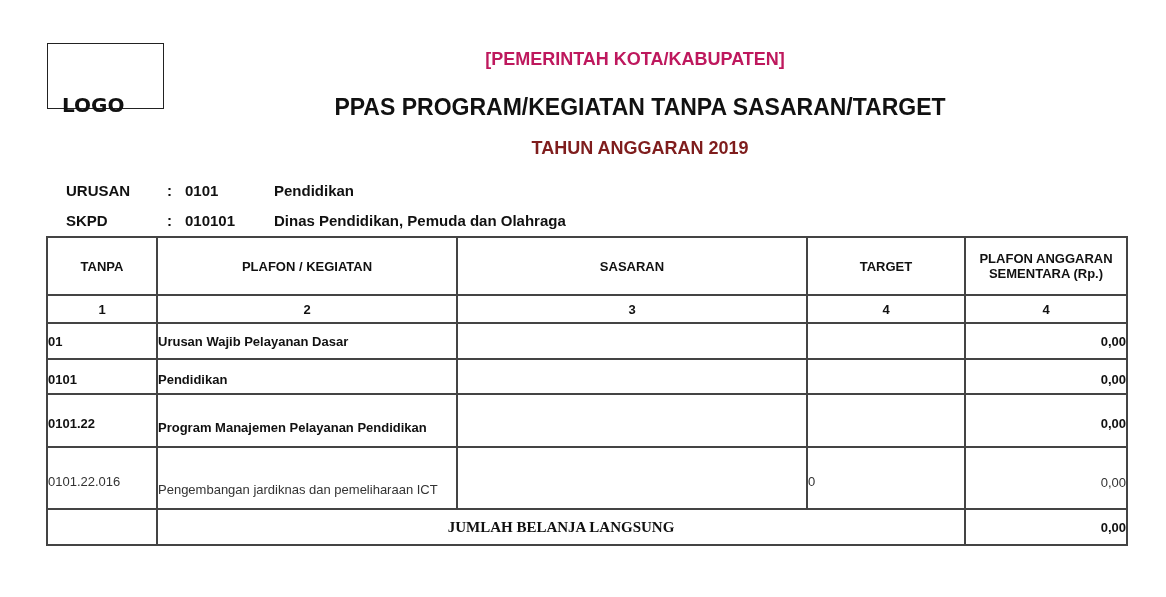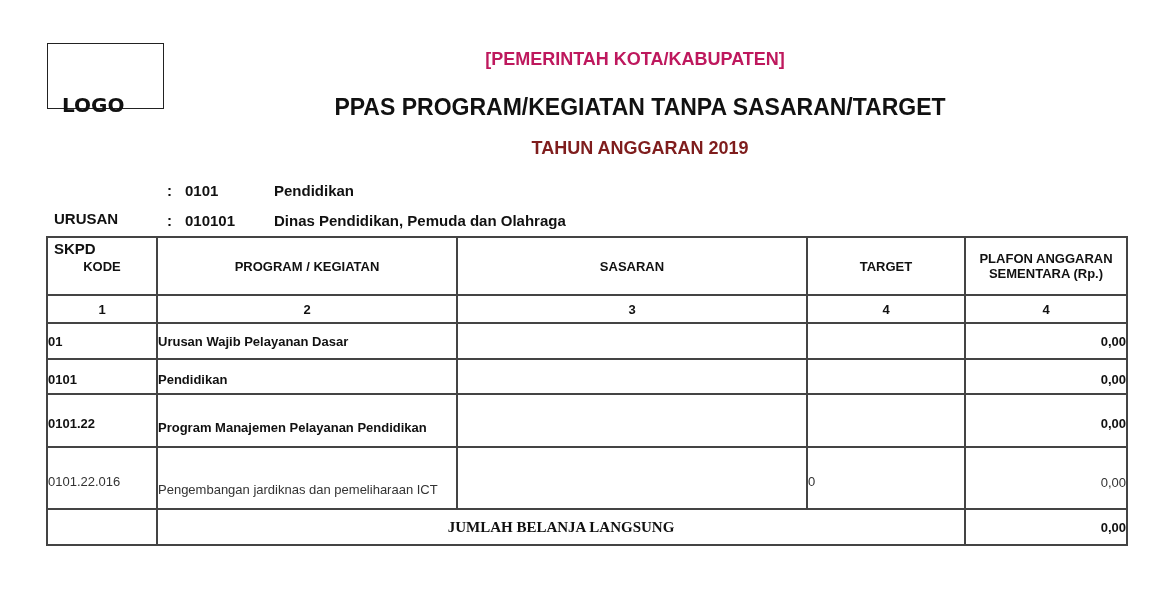--- a/index.html
+++ b/index.html
@@ -3,21 +3,21 @@
 <meta charset="utf-8">
 <style>
   html, body { margin: 0; padding: 0; background: #ffffff; }
   body { width: 1166px; height: 597px; position: relative; overflow: hidden; font-family: "Liberation Sans", sans-serif; color: #111; }
   .logo-box { position: absolute; left: 47px; top: 43px; width: 117px; height: 66px; border: 1px solid #222; box-sizing: border-box; }
   .logo-text { position: absolute; left: 14px; top: 16px; font-family: "DejaVu Sans", sans-serif; font-weight: bold; font-size: 20px; letter-spacing: 0px; color: #111; margin-top: 33px; }
   .title1 { position: absolute; left: 400px; width: 470px; top: 49px; text-align: center; font-weight: bold; font-size: 18px; color: #be185d; }
   .title2 { position: absolute; left: 280px; width: 720px; top: 94px; text-align: center; font-weight: bold; font-size: 23px; color: #111; }
   .title3 { position: absolute; left: 440px; width: 400px; top: 138px; text-align: center; font-weight: bold; font-size: 18px; color: #7f1d1d; }
   .meta { position: absolute; left: 50px; font-weight: bold; font-size: 15px; color: #111; }
-  .meta .lbl { position: absolute; left: 4px; white-space: nowrap; margin-top: 28px; }
+  .meta .lbl { position: absolute; left: 16px; white-space: nowrap; }
   .meta .colon { position: absolute; left: 117px; }
   .meta .code { position: absolute; left: 135px; }
   .meta .name { position: absolute; left: 224px; white-space: nowrap; }
   .meta-urusan { top: 182px; }
   .meta-skpd { top: 212px; }
 
   table.grid { position: absolute; left: 46px; top: 236px; border-collapse: collapse; table-layout: fixed; width: 1080px; }
   table.grid td, table.grid th { border: 2px solid #444; padding: 0; font-size: 13px; vertical-align: middle; }
   th { font-weight: bold; text-align: center; }
   tr.hdr th { height: 56px; }
@@ -65,22 +65,22 @@
 <table class="grid">
   <colgroup>
     <col style="width:110px">
     <col style="width:300px">
     <col style="width:350px">
     <col style="width:158px">
     <col style="width:162px">
   </colgroup>
   <tbody>
       <tr class="hdr">
-    <th>KODE</th>
-    <th>PROGRAM / KEGIATAN</th>
+    <th>TANPA</th>
+    <th>PLAFON / KEGIATAN</th>
     <th>SASARAN</th>
     <th>TARGET</th>
     <th>PLAFON ANGGARAN SEMENTARA (Rp.)</th>
   </tr>
   <tr class="nums">
     <th>1</th>
     <th>2</th>
     <th>3</th>
     <th>4</th>
     <th>4</th>

